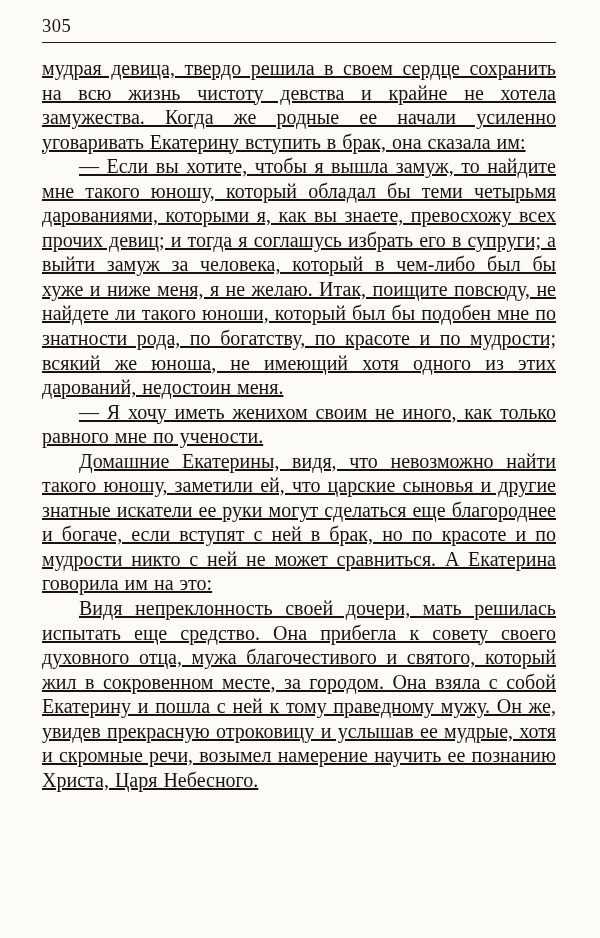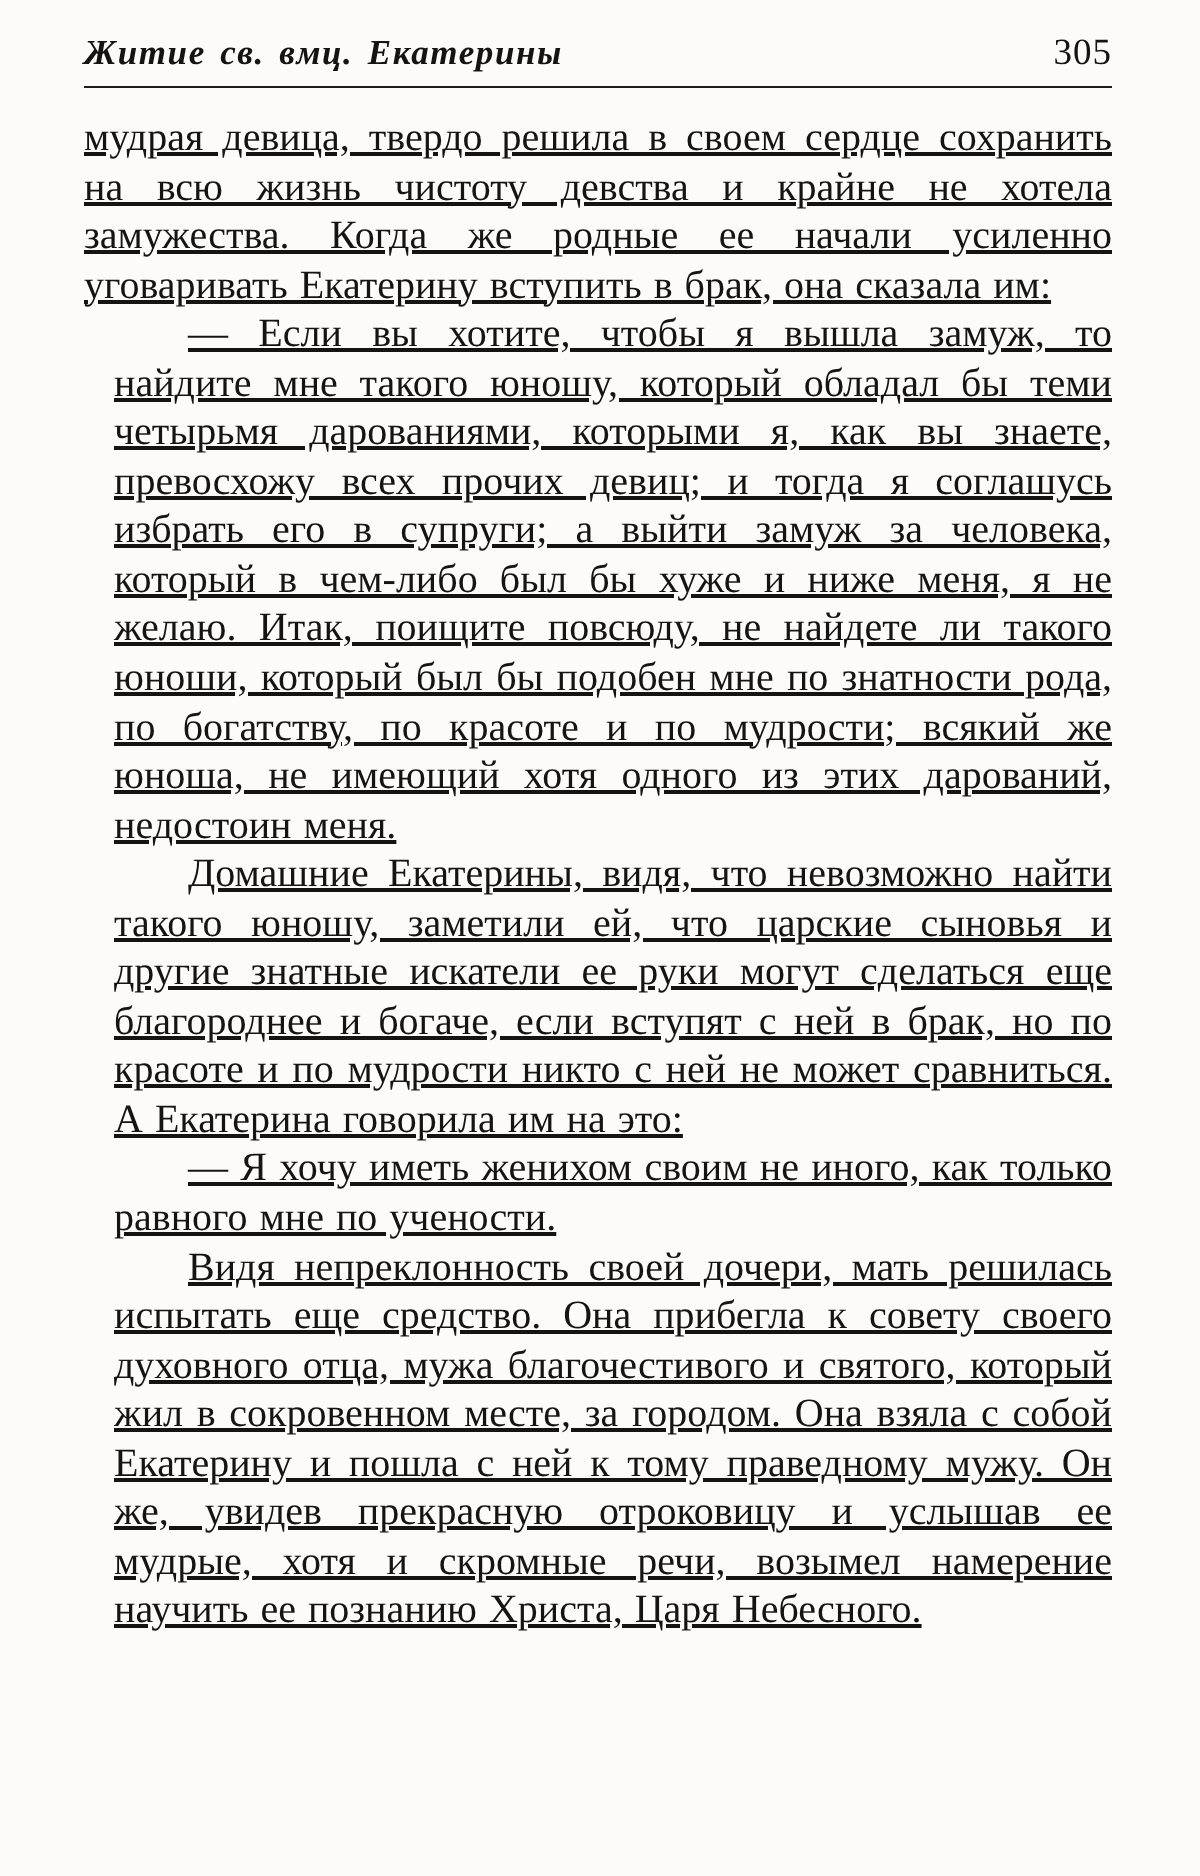--- a/index.html
+++ b/index.html
@@ -48,34 +48,32 @@
     text-align: justify;
     word-spacing: 1px;
     text-decoration: underline;
   }
   .body-text p {
     margin: 0;
     padding: 0;
   }
   .body-text p.indent {
     text-indent: 37px;
-    margin-left: 15px;
   }
 </style>
 </head>
 <body>
 
 <div class="page">
 
   <div class="running-header">
-    <span class="running-title">Житие св. вмц. Екатерины</span>
     <span class="page-number">305</span>
   </div>
 
   <div class="body-text">
     <p>мудрая девица, твердо решила в своем сердце сохранить на всю жизнь чистоту девства и крайне не хотела замужества. Когда же родные ее начали усиленно уговаривать Екатерину вступить в брак, она сказала им:</p>
     <p class="indent">— Если вы хотите, чтобы я вышла замуж, то найдите мне такого юношу, который обладал бы теми четырьмя дарованиями, которыми я, как вы знаете, превосхожу всех прочих девиц; и тогда я соглашусь избрать его в супруги; а выйти замуж за человека, который в чем-либо был бы хуже и ниже меня, я не желаю. Итак, поищите повсюду, не найдете ли такого юноши, который был бы подобен мне по знатности рода, по богатству, по красоте и по мудрости; всякий же юноша, не имеющий хотя одного из этих дарований, недостоин меня.</p>
+    <p class="indent">— Я хочу иметь женихом своим не иного, как только равного мне по учености.</p>
     <p class="indent">Домашние Екатерины, видя, что невозможно найти такого юношу, заметили ей, что царские сыновья и другие знатные искатели ее руки могут сделаться еще благороднее и богаче, если вступят с ней в брак, но по красоте и по мудрости никто с ней не может сравниться. А Екатерина говорила им на это:</p>
-    <p class="indent">— Я хочу иметь женихом своим не иного, как только равного мне по учености.</p>
     <p class="indent">Видя непреклонность своей дочери, мать решилась испытать еще средство. Она прибегла к совету своего духовного отца, мужа благочестивого и святого, который жил в сокровенном месте, за городом. Она взяла с собой Екатерину и пошла с ней к тому праведному мужу. Он же, увидев прекрасную отроковицу и услышав ее мудрые, хотя и скромные речи, возымел намерение научить ее познанию Христа, Царя Небесного.</p>
   </div>
 
 </div>
 
 </body></html>

